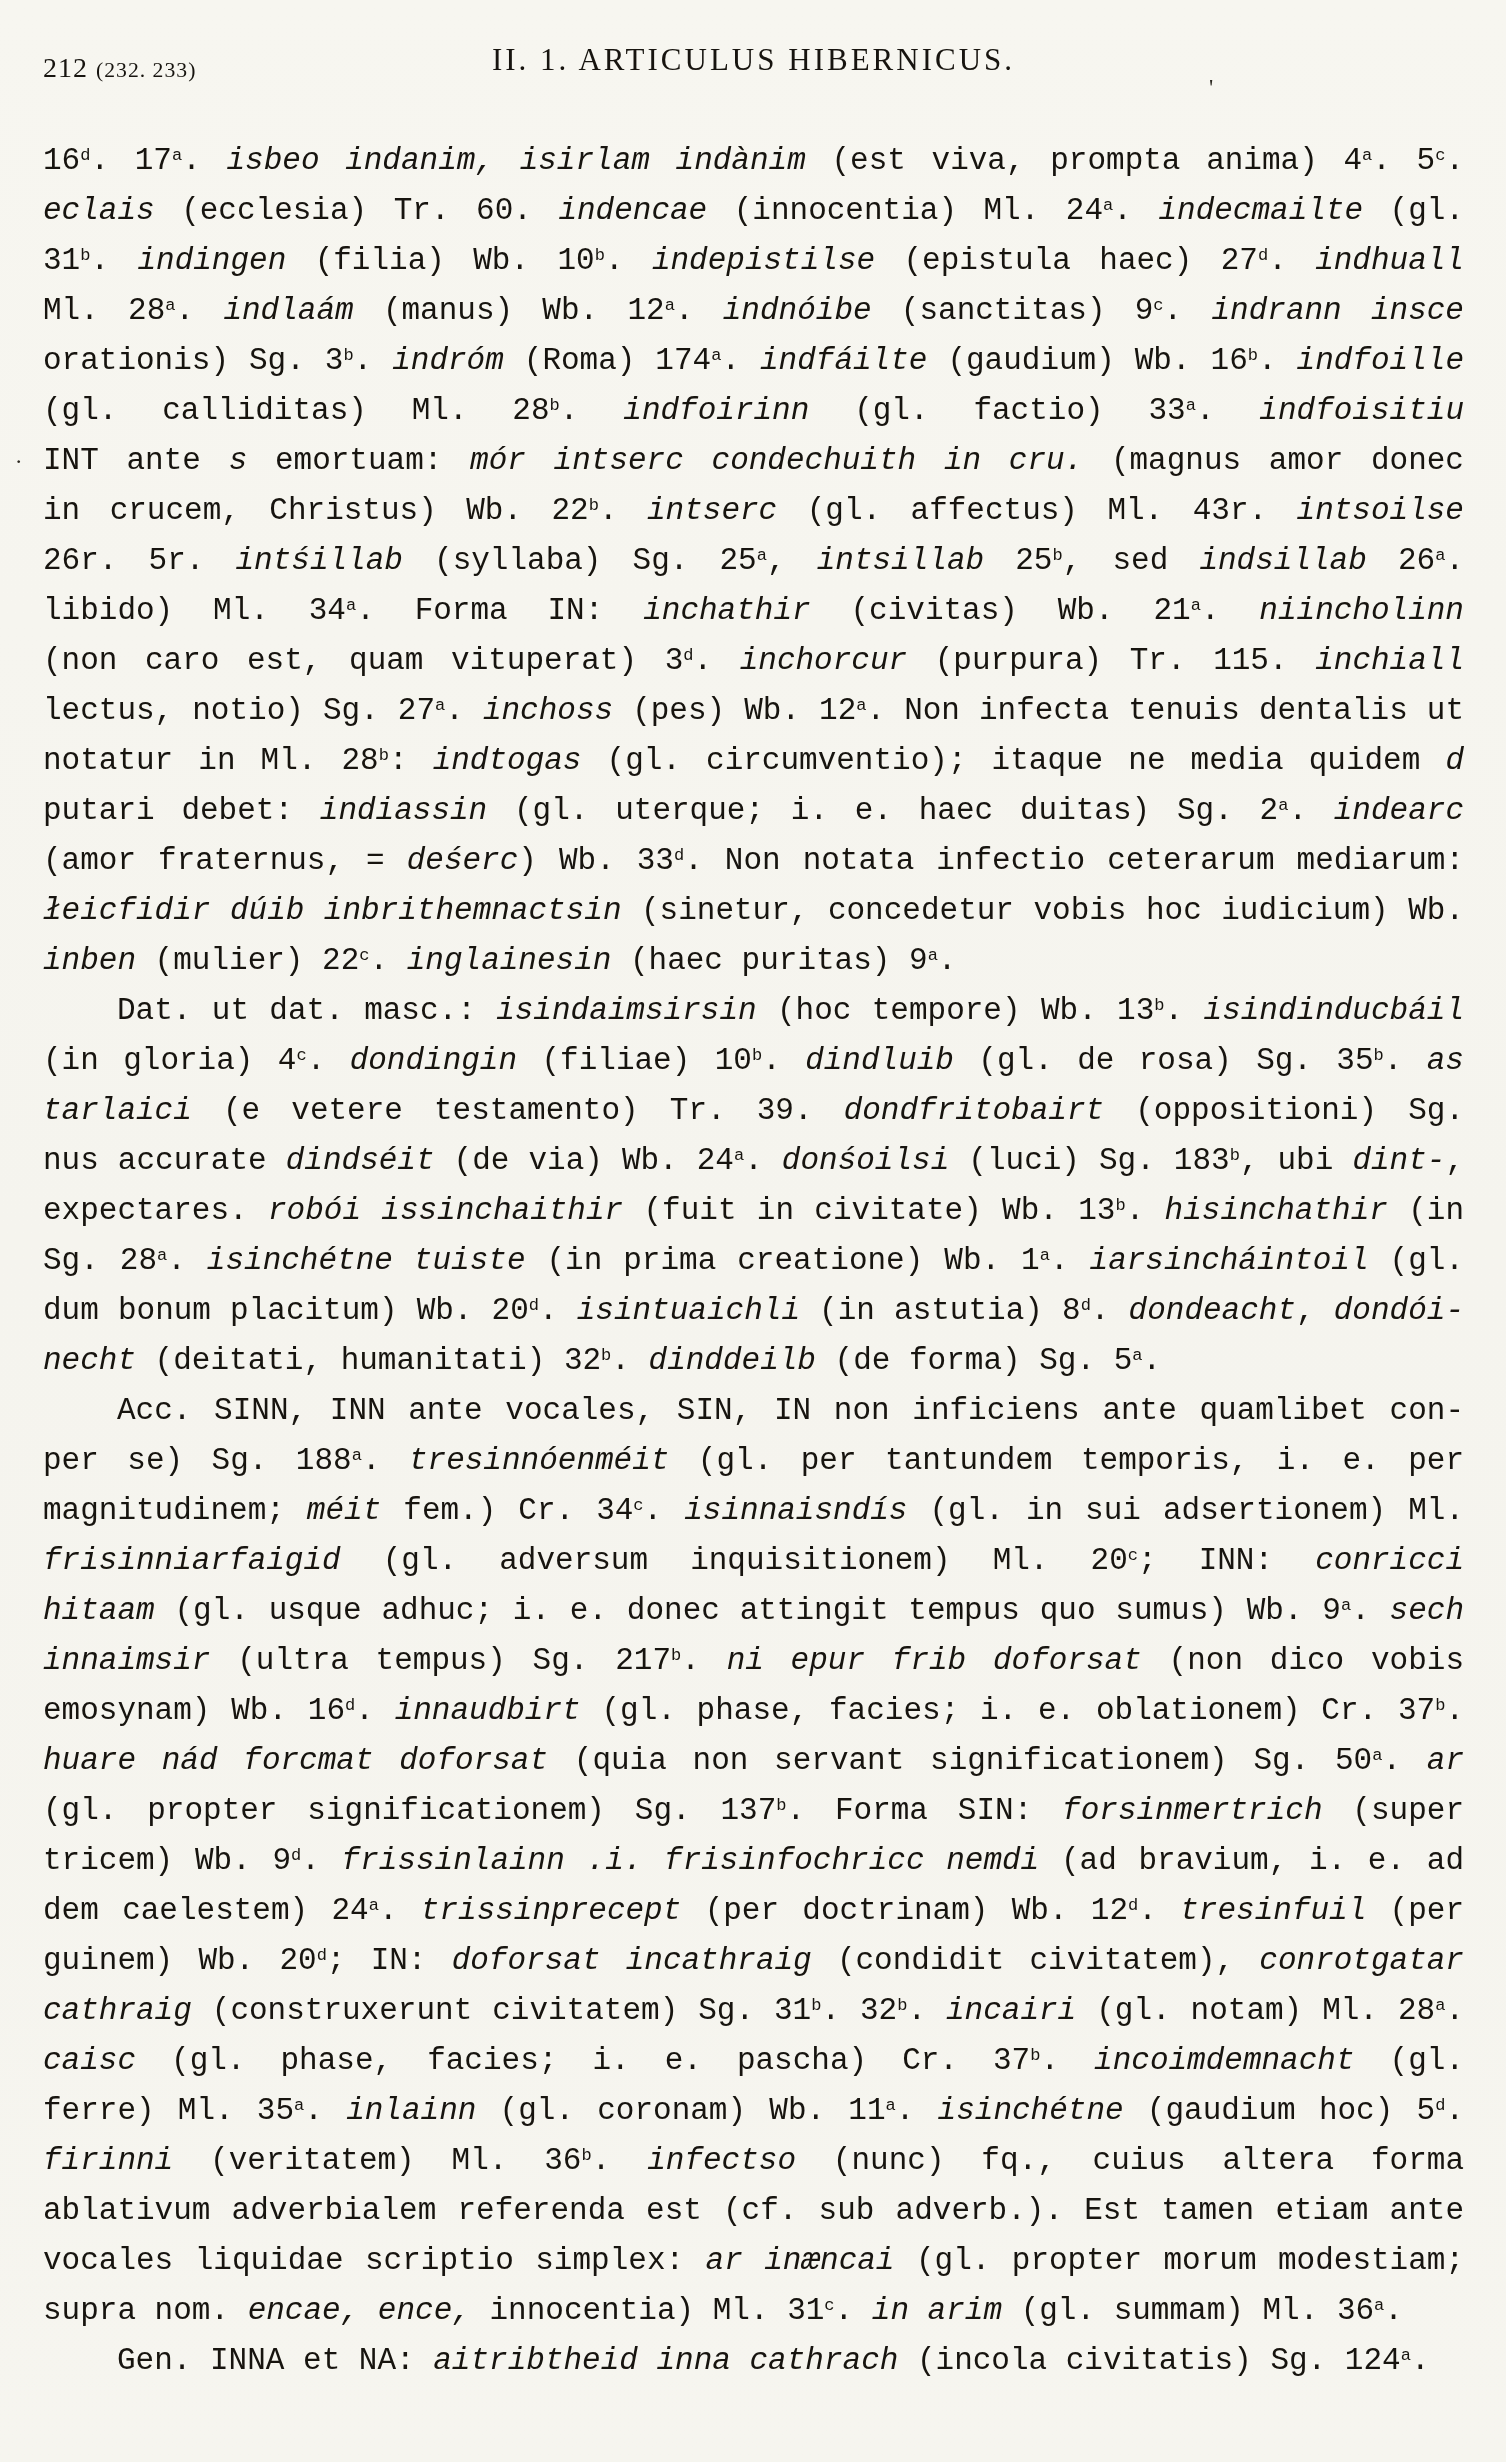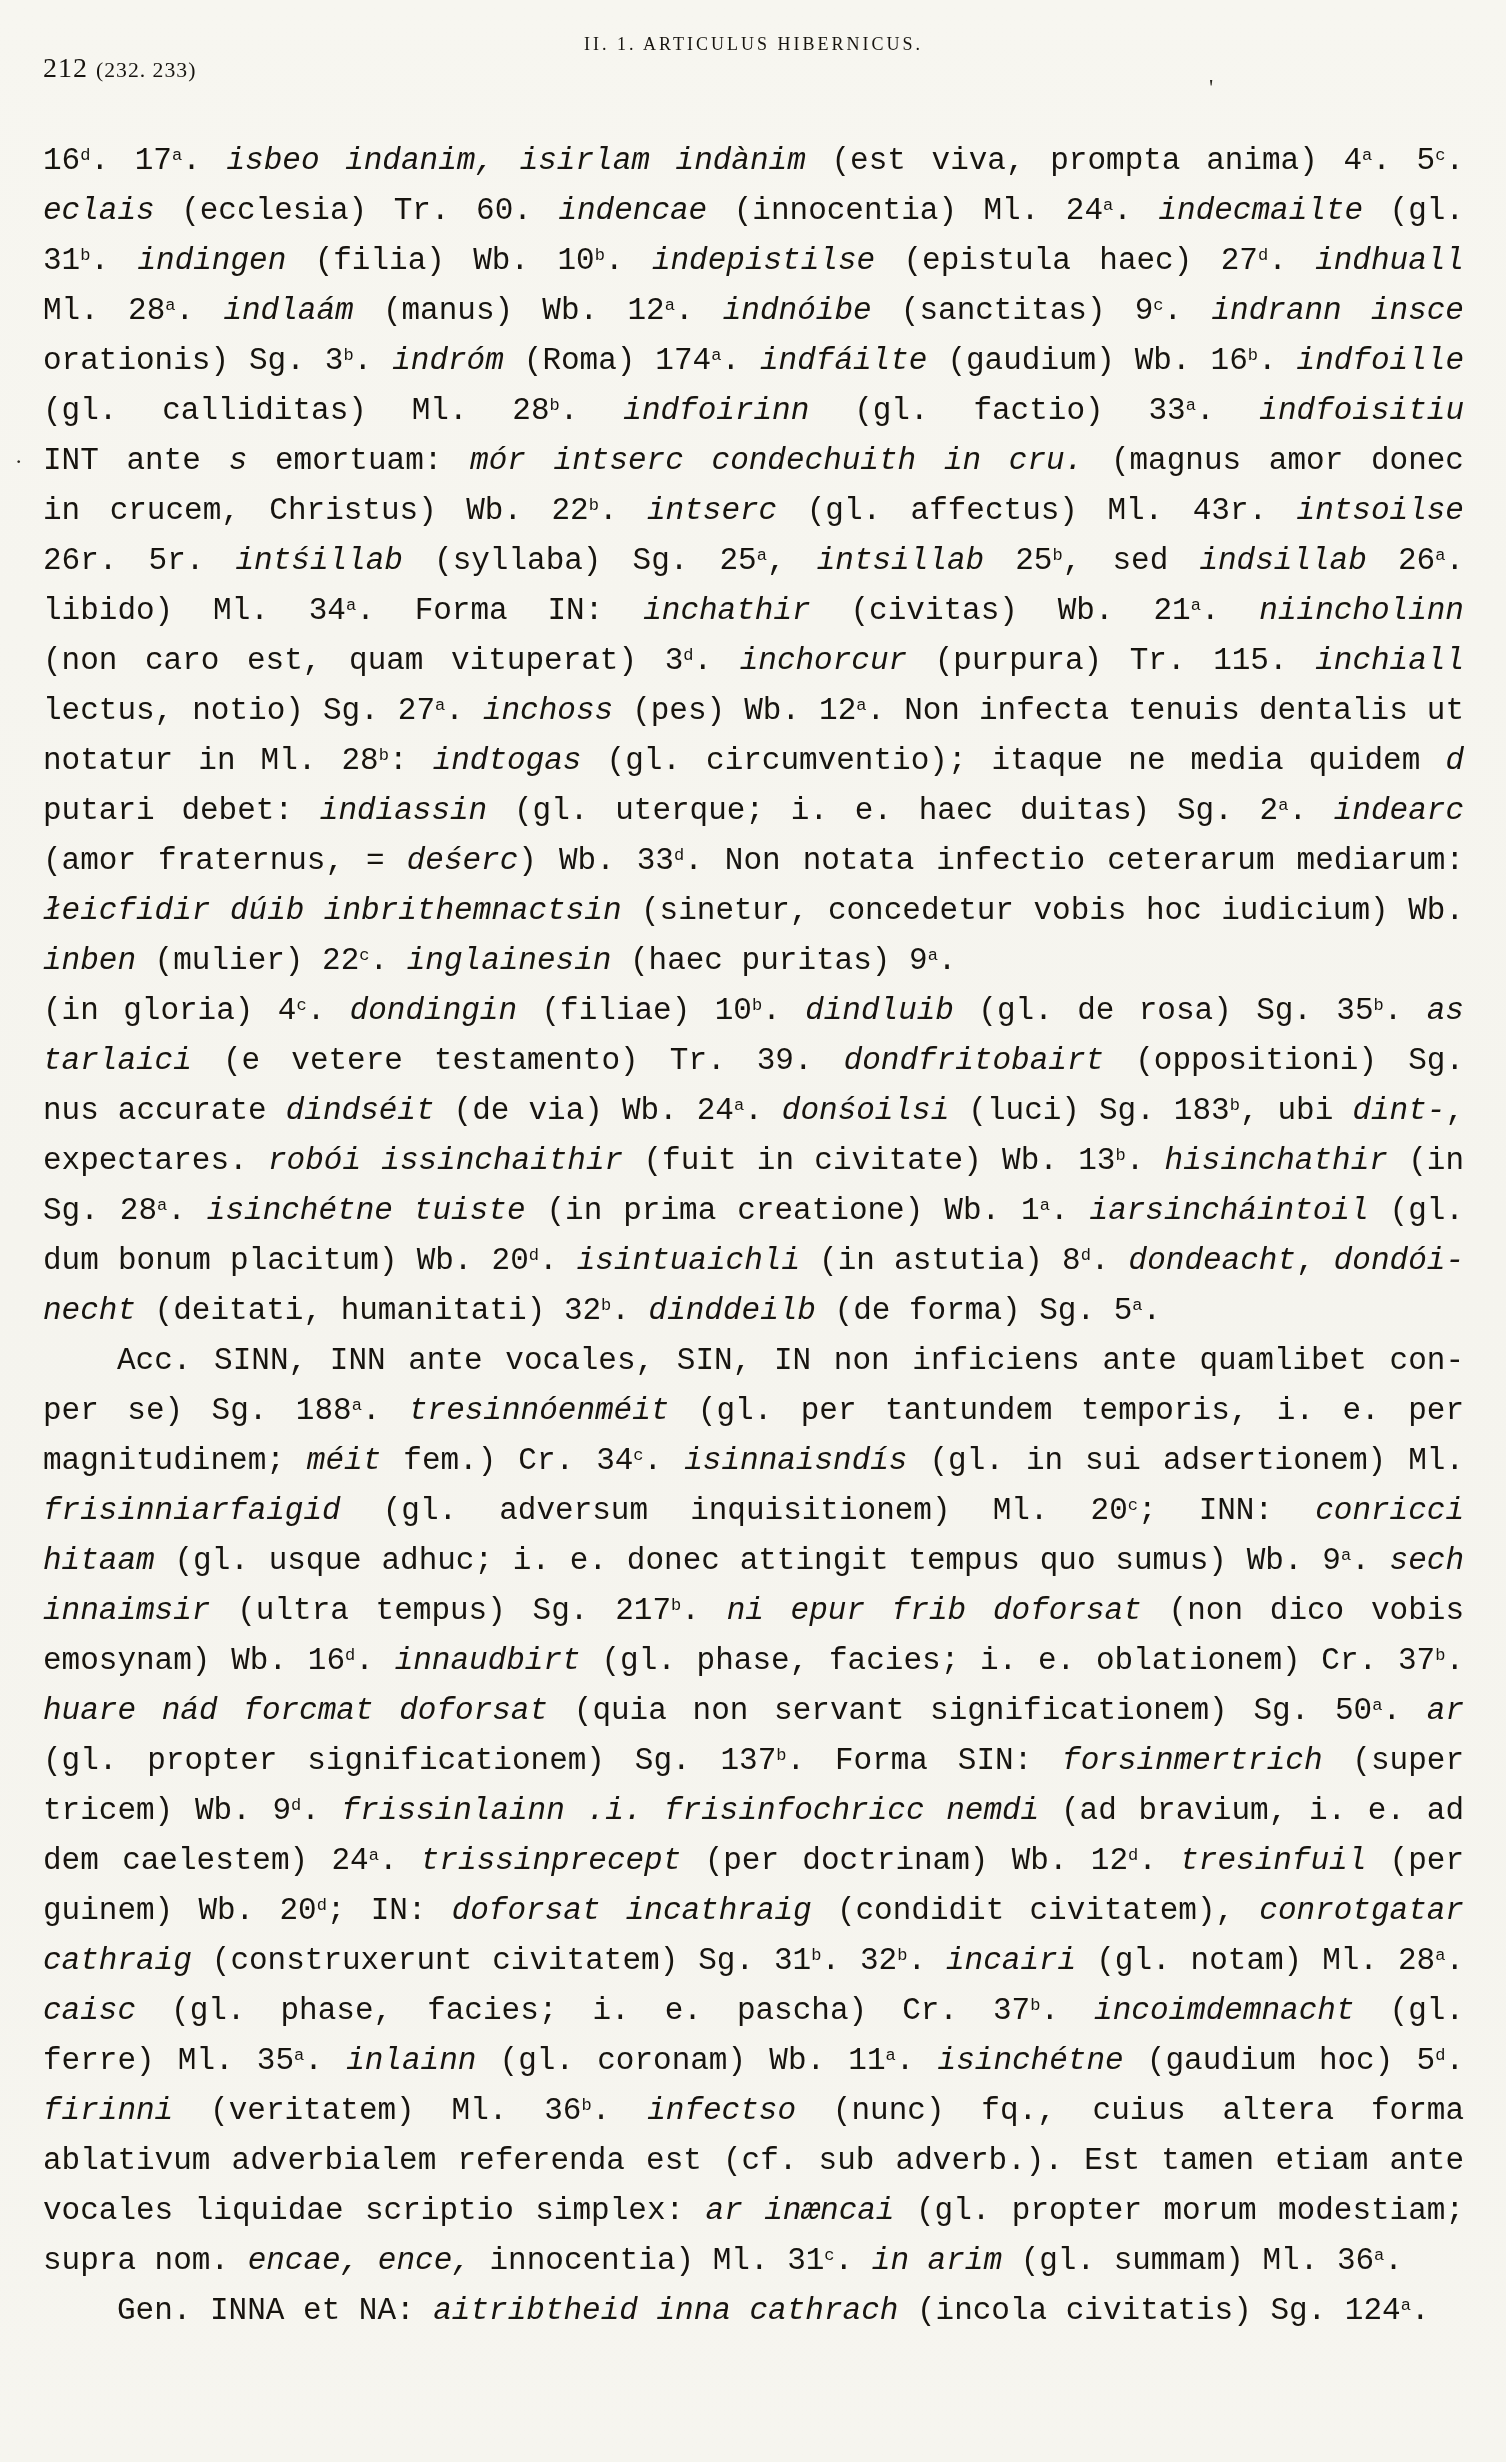--- a/index.html
+++ b/index.html
@@ -14,22 +14,22 @@
   .page {
     position: absolute; inset: 0;
     padding: 0 43px;
     box-sizing: border-box;
     background: linear-gradient(180deg, #f7f6f0 0%, #f5f4ee 50%, #f6f5ef 100%);
   }
   .header { position: relative; padding-top: 40px; height: 43px; font-size: 28px; }
   .pageno  { position: absolute; left: 0; top: 52px; white-space: nowrap; letter-spacing: 1px; }
   .pageref { font-size: 21.7px; letter-spacing: 1px; }
   .title {
-    position: absolute; left: 50%; top: 34px; transform: translateX(-50%);
-    font-size: 18px; letter-spacing: 3px; white-space: nowrap;
+    position: absolute; left: 50%; top: 42px; transform: translateX(-50%);
+    font-size: 31px; letter-spacing: 3px; white-space: nowrap;
   }
   .textblock { margin-top: 53px; font-size: 31px; line-height: 50px; font-family: Liberation Mono, monospace; }
   .line { text-align: justify; text-align-last: justify; height: 50px; overflow: hidden; }
   .line.indent { text-indent: 74px; }
   .line.last { text-align-last: left; }
   sup { font-size: 0.55em; vertical-align: 0.55em; line-height: 0; }
   i { font-style: italic; }
   .speck { position: absolute; font-size: 23.6px; color: #2b2820; }
   .speck-tr { left: 1209px; top: 74px; }
   .speck-lm { left: 15.8px; top: 442px; }
@@ -54,20 +54,21 @@
       <div class="line">in crucem, Christus) Wb. 22<sup>b</sup>. <i>intserc</i> (gl. affectus) Ml. 43r. <i>intsoilse</i> (lux, sol)</div>
       <div class="line">26r. 5r. <i>intśillab</i> (syllaba) Sg. 25<sup>a</sup>, <i>intsillab</i> 25<sup>b</sup>, sed <i>indsillab</i> 26<sup>a</sup>. <i>intsartol</i> (gl.</div>
       <div class="line">libido) Ml. 34<sup>a</sup>. Forma IN: <i>inchathir</i> (civitas) Wb. 21<sup>a</sup>. <i>niincholinn donatháira</i></div>
       <div class="line">(non caro est, quam vituperat) 3<sup>d</sup>. <i>inchorcur</i> (purpura) Tr. 115. <i>inchiall</i> (intel-</div>
       <div class="line">lectus, notio) Sg. 27<sup>a</sup>. <i>inchoss</i> (pes) Wb. 12<sup>a</sup>. Non infecta tenuis dentalis ut supra</div>
       <div class="line">notatur in Ml. 28<sup>b</sup>: <i>indtogas</i> (gl. circumventio); itaque ne media quidem <i>d</i> infecta</div>
       <div class="line">putari debet: <i>indiassin</i> (gl. uterque; i. e. haec duitas) Sg. 2<sup>a</sup>. <i>indearc bratharde</i></div>
       <div class="line">(amor fraternus, = <i>deśerc</i>) Wb. 33<sup>d</sup>. Non notata infectio ceterarum mediarum:</div>
       <div class="line"><i>łeicfidir dúib inbrithemnactsin</i> (sinetur, concedetur vobis hoc iudicium) Wb. 6<sup>b</sup>.</div>
       <div class="line last"><i>inben</i> (mulier) 22<sup>c</sup>. <i>inglainesin</i> (haec puritas) 9<sup>a</sup>.</div>
+      <div class="line indent">Dat. ut dat. masc.: <i>isindaimsirsin</i> (hoc tempore) Wb. 13<sup>b</sup>. <i>isindinducbáil</i></div>
       <div class="line">(in gloria) 4<sup>c</sup>. <i>dondingin</i> (filiae) 10<sup>b</sup>. <i>dindluib</i> (gl. de rosa) Sg. 35<sup>b</sup>. <i>as ind fe-</i></div>
       <div class="line"><i>tarlaici</i> (e vetere testamento) Tr. 39. <i>dondfritobairt</i> (oppositioni) Sg. 183<sup>b</sup>; mi-</div>
       <div class="line">nus accurate <i>dindséit</i> (de via) Wb. 24<sup>a</sup>. <i>donśoilsi</i> (luci) Sg. 183<sup>b</sup>, ubi <i>dint-</i>, <i>dont-</i></div>
       <div class="line">expectares. <i>robói issinchaithir</i> (fuit in civitate) Wb. 13<sup>b</sup>. <i>hisinchathir</i> (in civ.)</div>
       <div class="line">Sg. 28<sup>a</sup>. <i>isinchétne tuiste</i> (in prima creatione) Wb. 1<sup>a</sup>. <i>iarsincháintoil</i> (gl. secun-</div>
       <div class="line">dum bonum placitum) Wb. 20<sup>d</sup>. <i>isintuaichli</i> (in astutia) 8<sup>d</sup>. <i>dondeacht</i>, <i>dondói-</i></div>
       <div class="line last"><i>necht</i> (deitati, humanitati) 32<sup>b</sup>. <i>dinddeilb</i> (de forma) Sg. 5<sup>a</sup>.</div>
       <div class="line indent">Acc. SINN, INN ante vocales, SIN, IN non inficiens ante quamlibet con-</div>
       <div class="line">per se) Sg. 188<sup>a</sup>. <i>tresinnóenméit</i> (gl. per tantundem temporis, i. e. per eandem</div>
       <div class="line">magnitudinem; <i>méit</i> fem.) Cr. 34<sup>c</sup>. <i>isinnaisndís</i> (gl. in sui adsertionem) Ml. 29<sup>b</sup>.</div>

